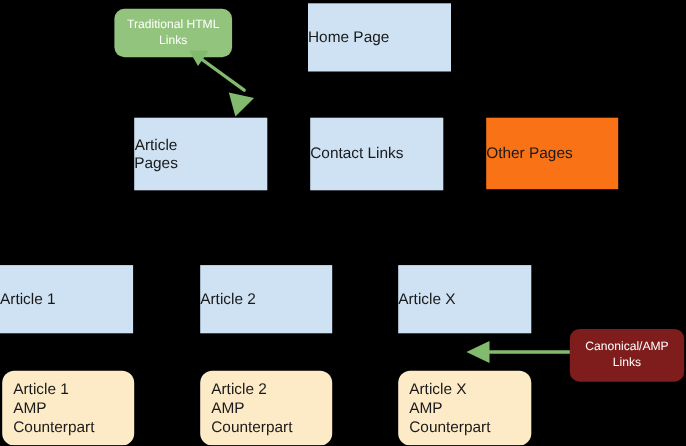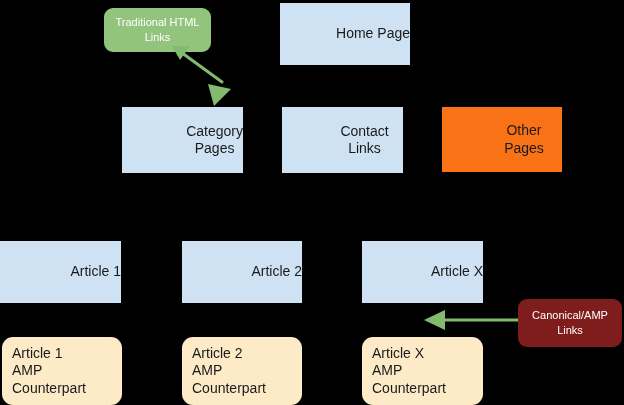--- a/index.html
+++ b/index.html
@@ -14,25 +14,24 @@
     height: 405px;
     background: #000000;
     overflow: hidden;
     font-family: "Liberation Sans", sans-serif;
   }
   .node {
     position: absolute;
     box-sizing: border-box;
     display: flex;
     align-items: center;
-    justify-content: flex-end;
+    justify-content: flex-start;
     text-align: center;
     color: #1a1a1a;
     line-height: 1.22;
-    padding-left: 44px;
   }
   .node-blue {
     background: #cfe2f3;
     font-size: 14px;
   }
   .node-yellow {
     background: #fdebc8;
     border-radius: 11px;
     font-size: 14px;
     justify-content: flex-start;
@@ -79,21 +78,21 @@
   <div class="callout" id="callout-canonical" style="left: 518px; top: 299px; width: 104px; height: 48px; background: #7f1d1d; color: rgb(255, 255, 255);">
     <span class="lbl">Canonical/AMP
 Links</span>
   </div>
 
   <div class="node node-blue" id="node-home-page" style="left: 280px; top: 3px; width: 130px; height: 62px; background: rgb(207, 226, 243);">
     <span class="lbl">Home Page</span>
   </div>
 
   <div class="node node-blue" id="node-category-pages" style="left: 122px; top: 107px; width: 121px; height: 66px; background: rgb(207, 226, 243);">
-    <span class="lbl">Category
+    <span class="lbl">Article
 Pages</span>
   </div>
   <div class="node node-blue" id="node-contact-form" style="left: 282px; top: 107px; width: 121px; height: 66px; background: rgb(207, 226, 243);">
     <span class="lbl">Contact Links</span>
   </div>
   <div class="node node-blue" id="node-other-pages" style="left: 442px; top: 107px; width: 120px; height: 65px; background: #f97316;">
     <span class="lbl">Other Pages</span>
   </div>
 
   <div class="node node-blue" id="node-article-1" style="left: 0px; top: 241px; width: 121px; height: 62px; background: rgb(207, 226, 243);">

